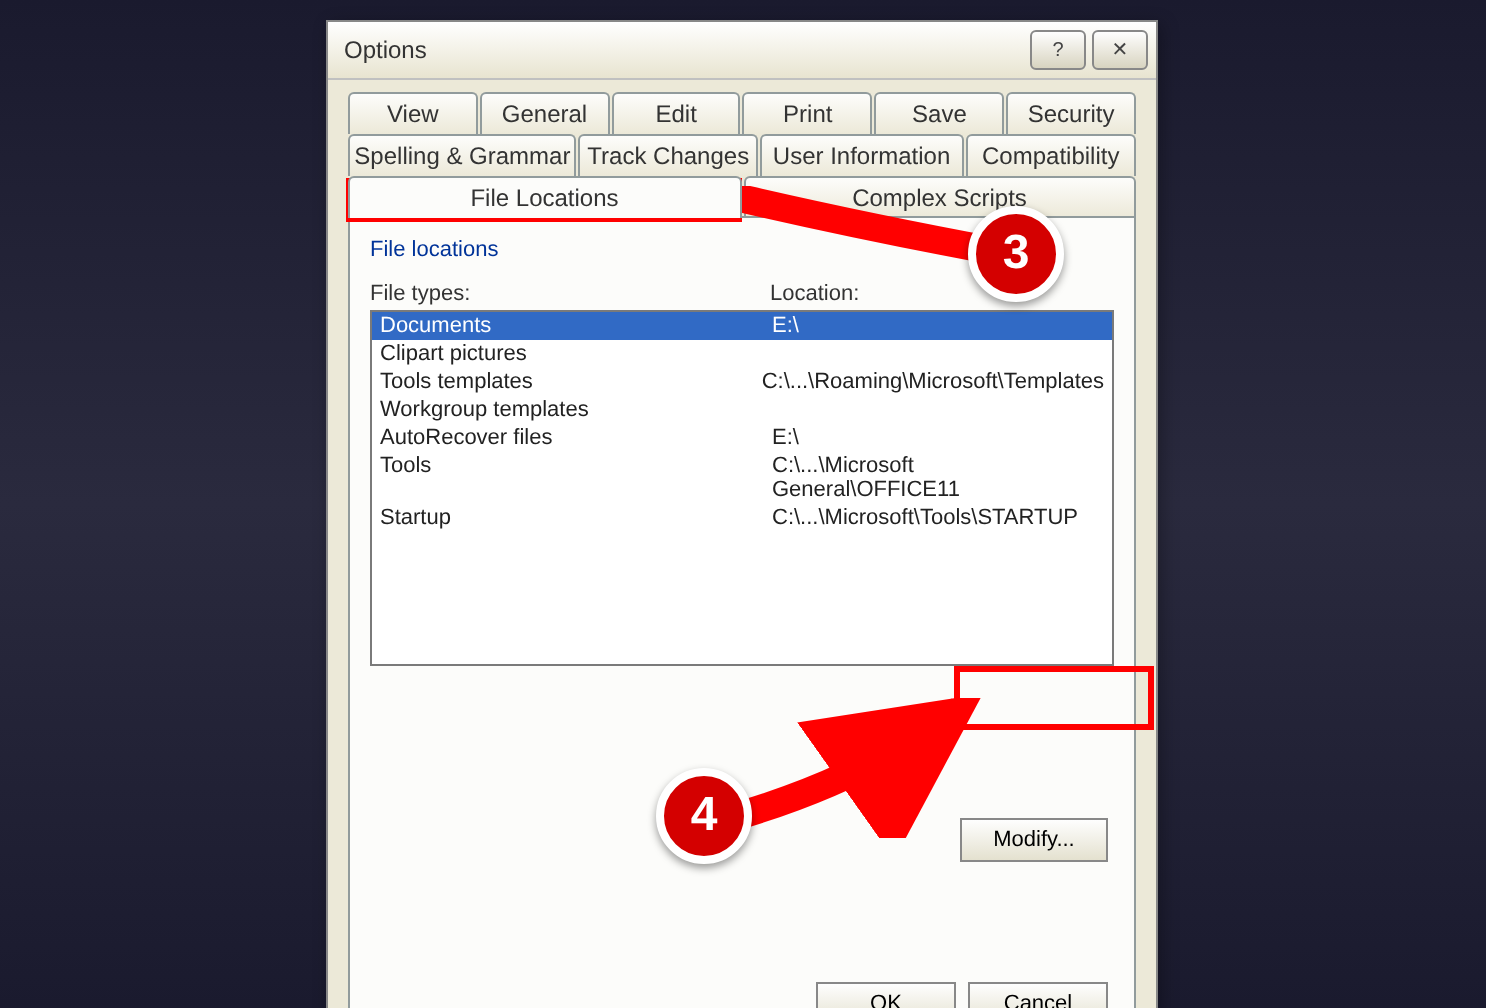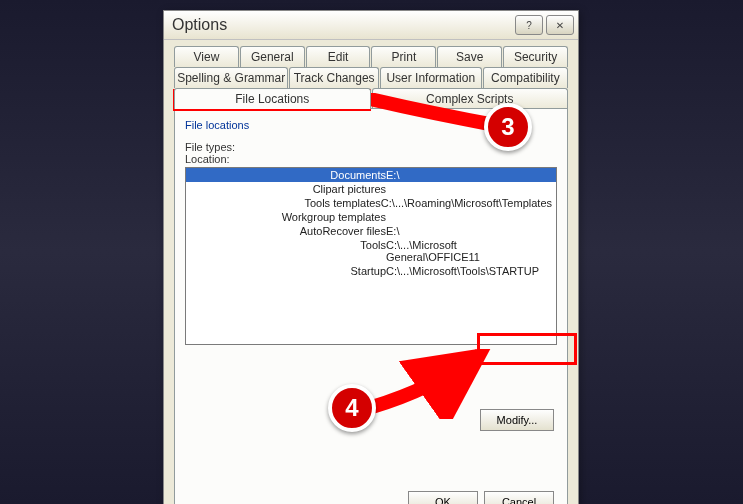--- a/index.html
+++ b/index.html
@@ -27,21 +27,21 @@
     height: 28px;
     background: linear-gradient(180deg, #ffffff 0%, #e8e4d0 100%);
     border-bottom: 1px solid #c0c0c0;
     display: flex;
     align-items: center;
     padding: 0 4px 0 8px;
   }
   .titlebar-text {
     flex: 1;
     color: #333;
-    font-size: 16px;
+    font-size: 12px;
   }
   .titlebar-btns {
     display: flex;
     gap: 3px;
   }
   .titlebar-btn {
     width: 26px;
     height: 18px;
     border: 1px solid #888;
     border-radius: 3px;
@@ -92,41 +92,40 @@
   .section-title {
     color: #003399;
     font-size: 11px;
     margin-bottom: 10px;
   }
   .col-headers {
     display: flex;
     margin-bottom: 2px;
     font-size: 11px;
     color: #333;
-    flex-direction: column;
   }
   .col-headers .c1 { width: 200px; }
   .col-headers .c2 { flex: 1; }
   .listbox {
     border: 1px solid #7a7a7a;
     background: #ffffff;
     height: 176px;
     overflow: hidden;
   }
   .listrow {
     display: flex;
     font-size: 11px;
     padding: 1px 4px;
     color: #222;
   }
   .listrow.selected {
     background: #316ac5;
     color: #ffffff;
   }
-  .listrow .c1 { width: 196px; text-align: right; }
+  .listrow .c1 { width: 196px; }
   .listrow .c2 { flex: 1; }
   .modify-btn {
     position: absolute;
     right: 13px;
     top: 300px;
     width: 74px;
     height: 22px;
     border: 1px solid #888;
     background: linear-gradient(180deg, #fefefe, #e4e1cf);
     font-size: 11px;

